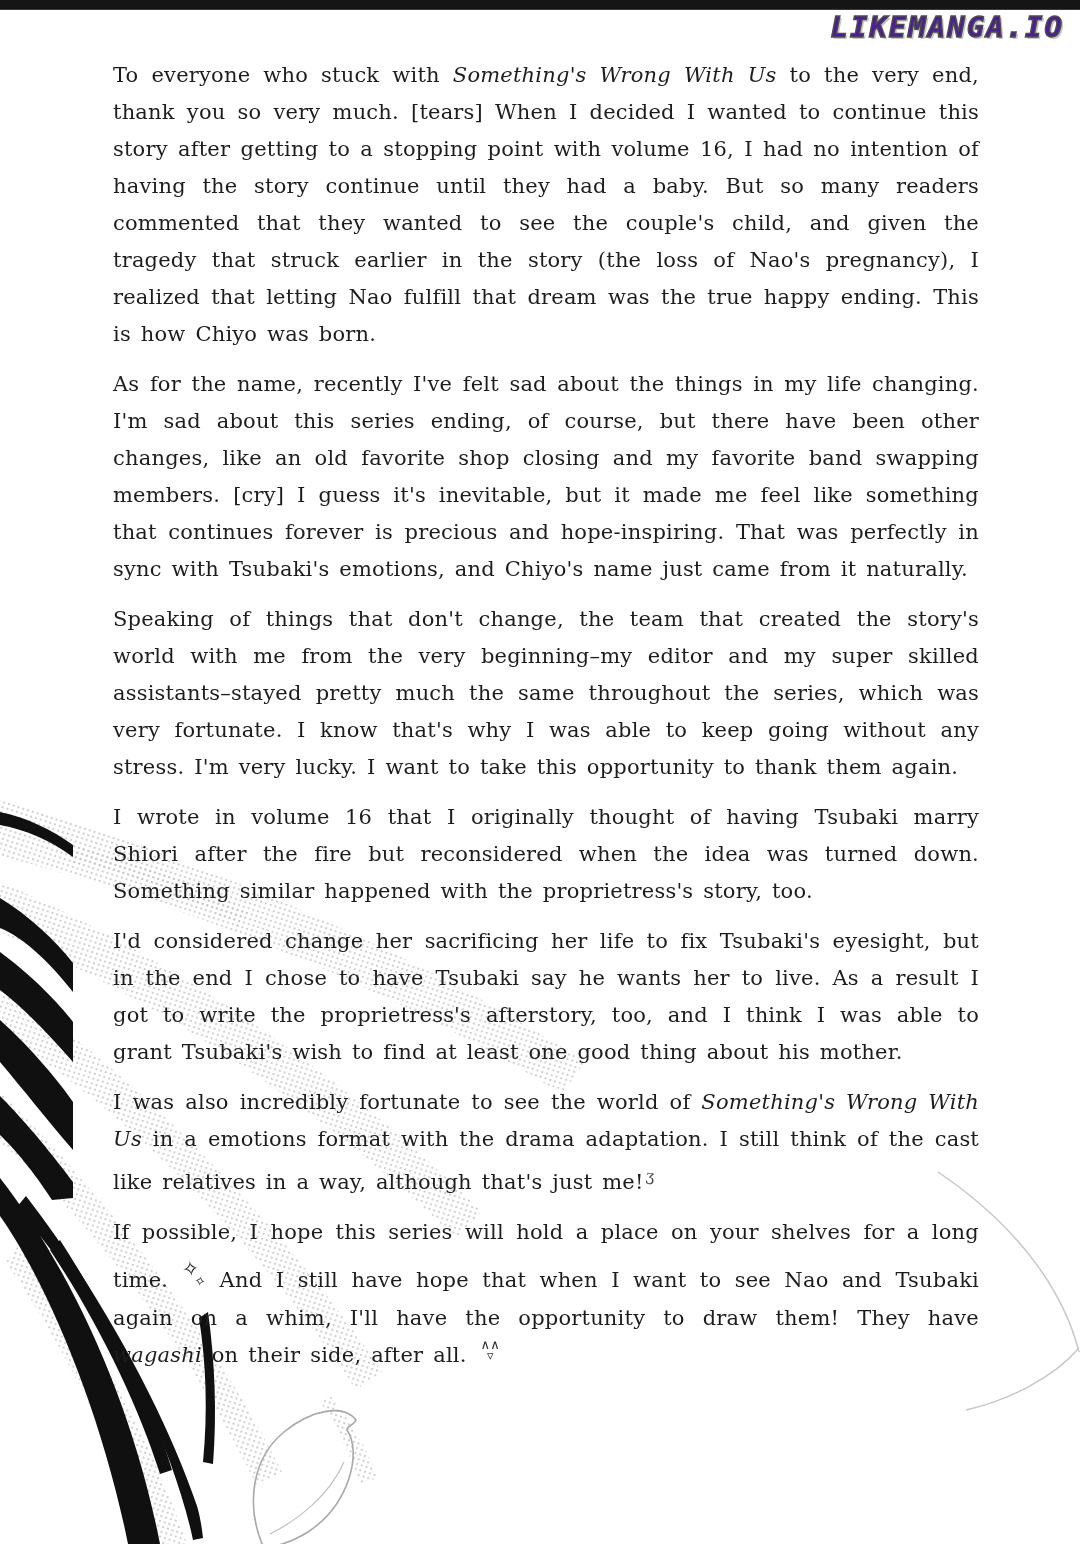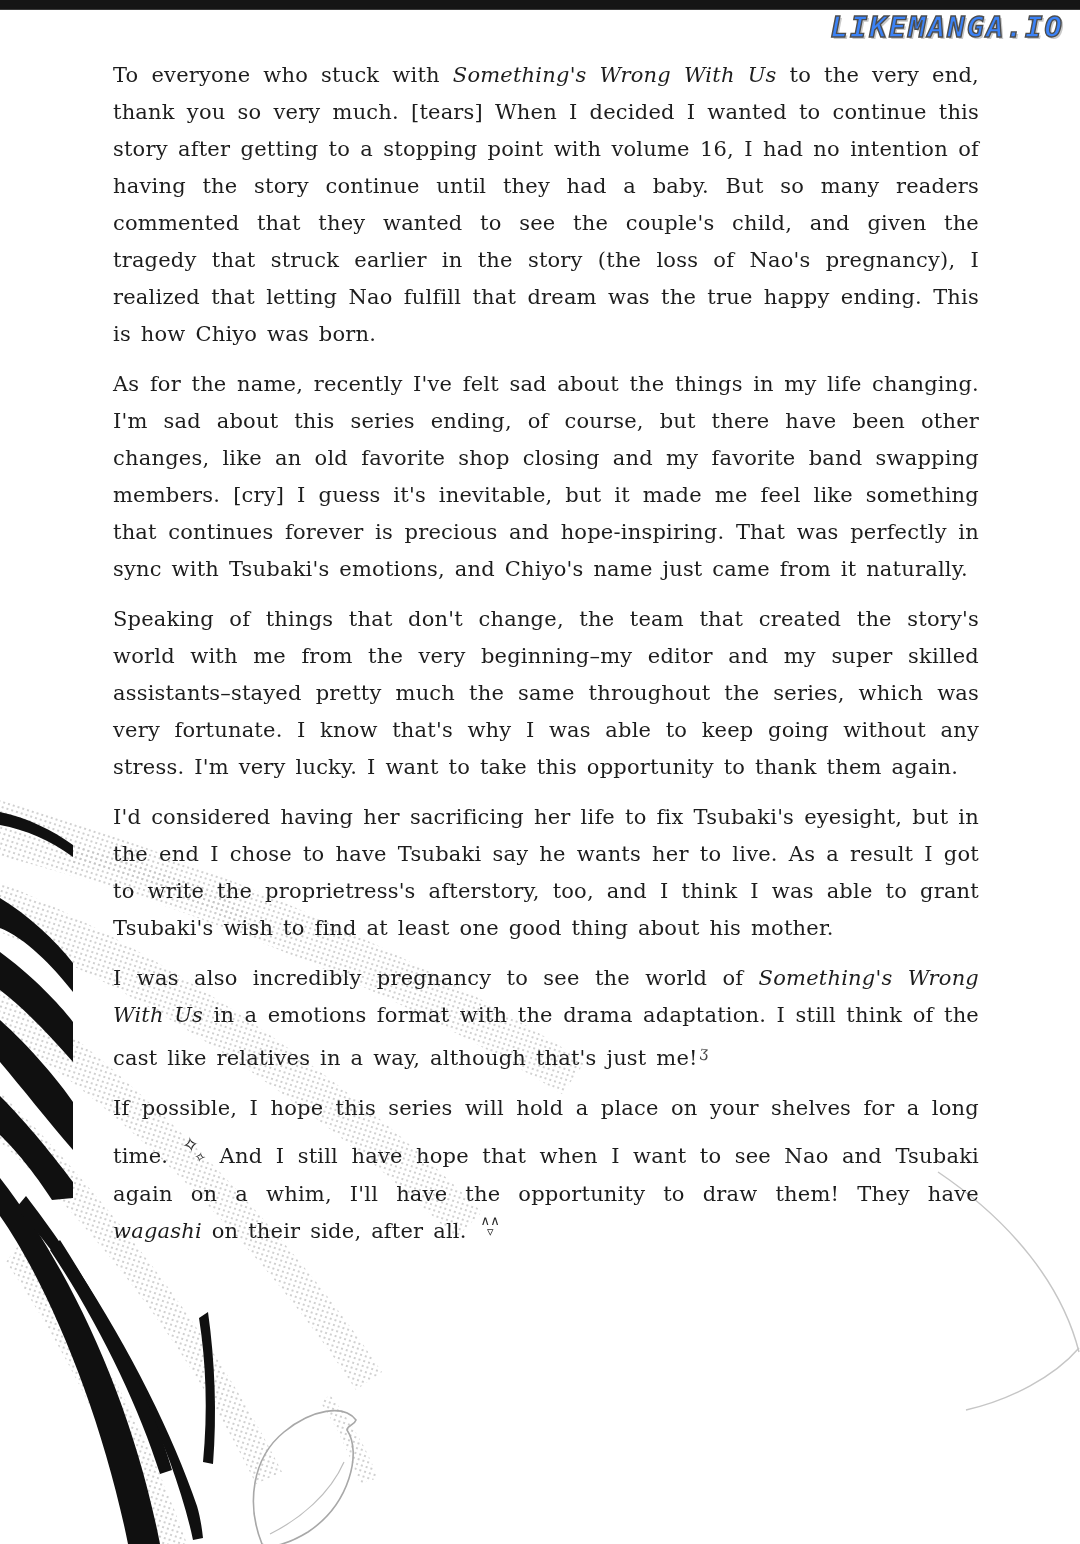--- a/index.html
+++ b/index.html
@@ -14,21 +14,21 @@
     position:absolute; top:0; left:0;
     width:1080px; height:9px;
     background:#151515;
     border-bottom:1px solid #3a3a3a;
   }
   .watermark {
     position:absolute; top:10px; right:16px;
     font-family:"DejaVu Sans Mono", "Liberation Mono", monospace;
     font-weight:bold; font-style:italic;
     font-size:29px; letter-spacing:2px;
-    color:#3b82f6;
+    color:#4c1d95;
     -webkit-text-stroke:1.4px #4d4d4d;
     text-shadow:2px 2px 0 #c9c9c9;
     white-space:nowrap;
     z-index:5;
   }
   .art { position:absolute; top:0; left:0; width:1080px; height:1544px; z-index:1; pointer-events:none; }
   .content {
     position:absolute; top:57px; left:113px; width:866px;
     z-index:2;
   }
@@ -106,19 +106,20 @@
 
 <div class="topbar"></div>
 
 <div class="watermark">LIKEMANGA.IO</div>
 
 <div class="content">
   <div>
       <p><span>To everyone who stuck with </span><span class="it">Something's Wrong With Us</span><span> to the very end, thank you so very much. [tears] When I decided I wanted to continue this story after getting to a stopping point with volume 16, I had no intention of having the story continue until they had a baby. But so many readers commented that they wanted to see the couple's child, and given the tragedy that struck earlier in the story (the loss of Nao's pregnancy), I realized that letting Nao fulfill that dream was the true happy ending. This is how Chiyo was born.</span></p>
       <p><span>As for the name, recently I've felt sad about the things in my life changing. I'm sad about this series ending, of course, but there have been other changes, like an old favorite shop closing and my favorite band swapping members. [cry] I guess it's inevitable, but it made me feel like something that continues forever is precious and hope-inspiring. That was perfectly in sync with Tsubaki's emotions, and Chiyo's name just came from it naturally.</span></p>
       <p><span>Speaking of things that don't change, the team that created the story's world with me from the very beginning–my editor and my super skilled assistants–stayed pretty much the same throughout the series, which was very fortunate. I know that's why I was able to keep going without any stress. I'm very lucky. I want to take this opportunity to thank them again.</span></p>
-      <p><span>I'd considered having her sacrificing her life to fix Tsubaki's eyesight, but in the end I chose to have Tsubaki say he wants her to live. As a result I got to write the proprietress's afterstory, too, and I think I was able to grant Tsubaki's wish to find at least one good thing about his mother.</span></p>
-      <p><span>I was also incredibly pregnancy to see the world of </span><span class="it">Something's Wrong With Us</span><span> in a emotions format with the drama adaptation. I still think of the cast like relatives in a way, although that's just me!</span><span class="doodle-small">ʒ</span></p>
+      <p><span>I wrote in volume 16 that I originally thought of having Tsubaki marry Shiori after the fire but reconsidered when the idea was turned down. Something similar happened with the proprietress's story, too.</span></p>
+      <p><span>I'd considered change her sacrificing her life to fix Tsubaki's eyesight, but in the end I chose to have Tsubaki say he wants her to live. As a result I got to write the proprietress's afterstory, too, and I think I was able to grant Tsubaki's wish to find at least one good thing about his mother.</span></p>
+      <p><span>I was also incredibly fortunate to see the world of </span><span class="it">Something's Wrong With Us</span><span> in a emotions format with the drama adaptation. I still think of the cast like relatives in a way, although that's just me!</span><span class="doodle-small">ʒ</span></p>
       <p><span>If possible, I hope this series will hold a place on your shelves for a long time. </span><span class="sparkle-a">✧</span><span class="sparkle-b">✧</span><span> And I still have hope that when I want to see Nao and Tsubaki again on a whim, I'll have the opportunity to draw them! They have </span><span class="it">wagashi</span><span> on their side, after all. </span><span class="doodle-face">∧∧
 ▿</span></p>
     </div>
 
 </div>
 
 </body></html>

